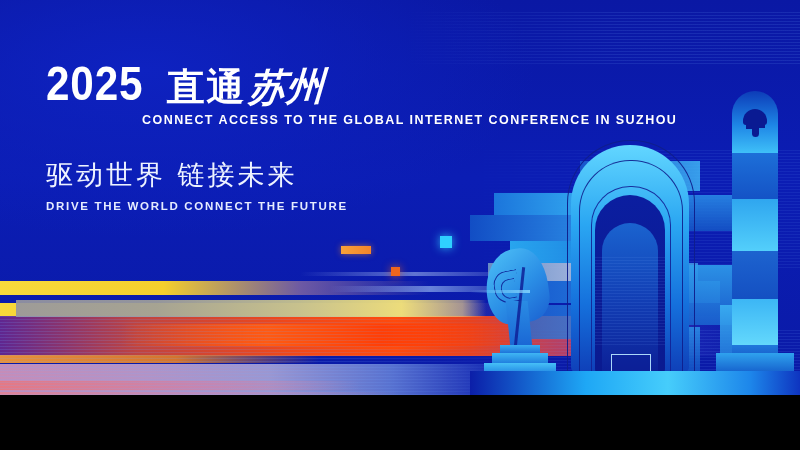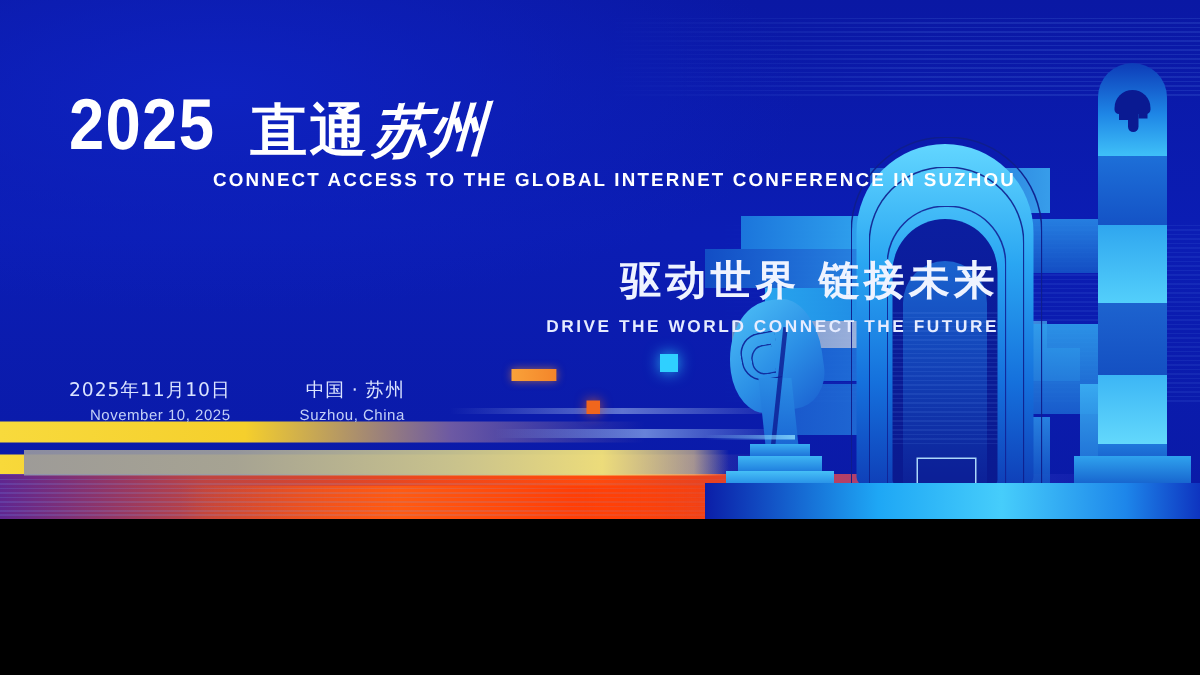--- a/index.html
+++ b/index.html
@@ -1,27 +1,26 @@
 <!DOCTYPE html>
 <html><head>
 <meta charset="utf-8">
 <style>
   html,body{margin:0;padding:0;background:#000;}
   body{font-family:"Liberation Sans","DejaVu Sans",sans-serif;}
 
   .poster{
     position:relative;
-    width:800px;height:346px;
+    width:800px;height:395px;
     overflow:hidden;
     background:#0a1ca8;
     background-image:
       radial-gradient(ellipse 70% 60% at 18% 18%, #0e22c0 0%, rgba(10,28,168,0) 70%),
       linear-gradient(180deg,#0a18a4 0%, #0b1db4 45%, #0a1aa6 100%);
     user-select:none;
-    text-align:right;
   }
 
   
   .bar{position:absolute;}
   .streaks{position:absolute;left:0;top:0;width:100%;height:100%;pointer-events:none;}
 
   
   .scan{
     position:absolute;
     background-image:repeating-linear-gradient(180deg,
@@ -83,23 +82,23 @@
     display:inline-block;
     padding:0 2px;
   }
   .en-title{
     margin-top:7px;margin-left:96px;
     font-size:12.5px;font-weight:700;color:#ffffff;
     letter-spacing:1.45px;white-space:nowrap;
   }
 
   .slogan{
-    margin-top:42px;
+    margin-top:30px;
     font-family:"DejaVu Sans","Liberation Sans",sans-serif;
-    font-size:27px;font-weight:700;color:#eef3ff;
+    font-size:27px;font-weight:400;color:#eef3ff;
     letter-spacing:3px;white-space:nowrap;
   }
   .slogan-en{
     margin-top:7px;
     font-size:11.5px;font-weight:700;color:#e6ecff;
     letter-spacing:1.7px;white-space:nowrap;
   }
 
   .meta{margin-top:28px;display:flex;gap:46px;}
   .meta .col{display:flex;flex-direction:column;}
@@ -301,25 +300,15 @@
         <span>直通</span>
           <span class="brush">苏州</span>
       </div>
     </div>
 
     <div class="en-title">CONNECT ACCESS TO THE GLOBAL INTERNET CONFERENCE IN SUZHOU</div>
 
     <div class="slogan">驱动世界  链接未来</div>
     <div class="slogan-en">DRIVE THE WORLD    CONNECT THE FUTURE</div>
 
-    <div class="meta">
-      <div class="col">
-        <span class="cn">2025年11月10日</span>
-        <span class="en">November 10, 2025</span>
-      </div>
-      <div class="col">
-        <span class="cn">中国 · 苏州</span>
-        <span class="en">Suzhou, China</span>
-      </div>
-    </div>
   </div>
 
 </div>
 
 </body></html>

